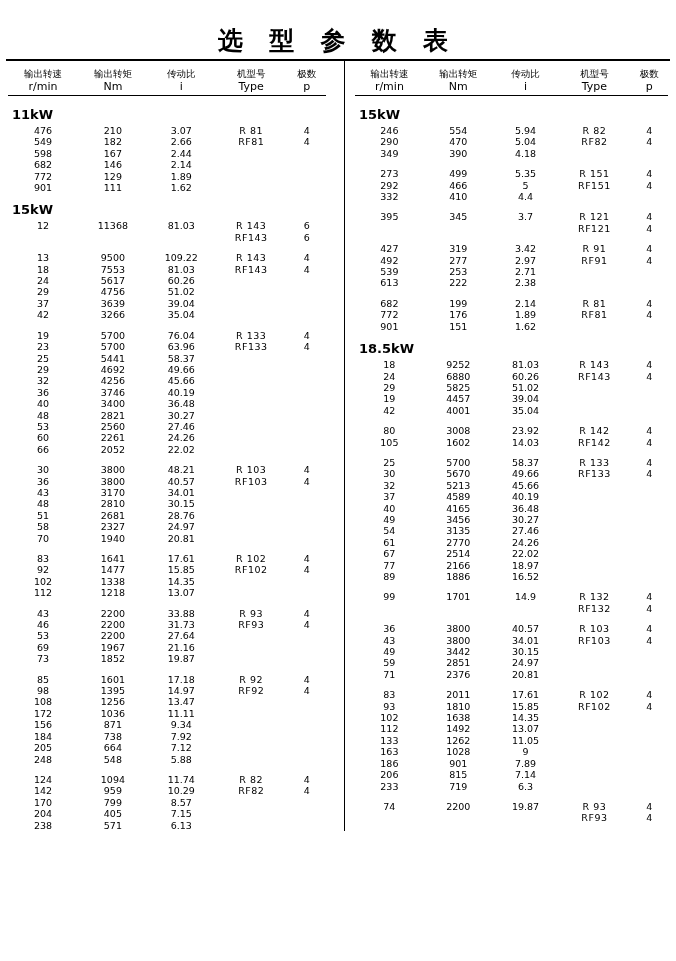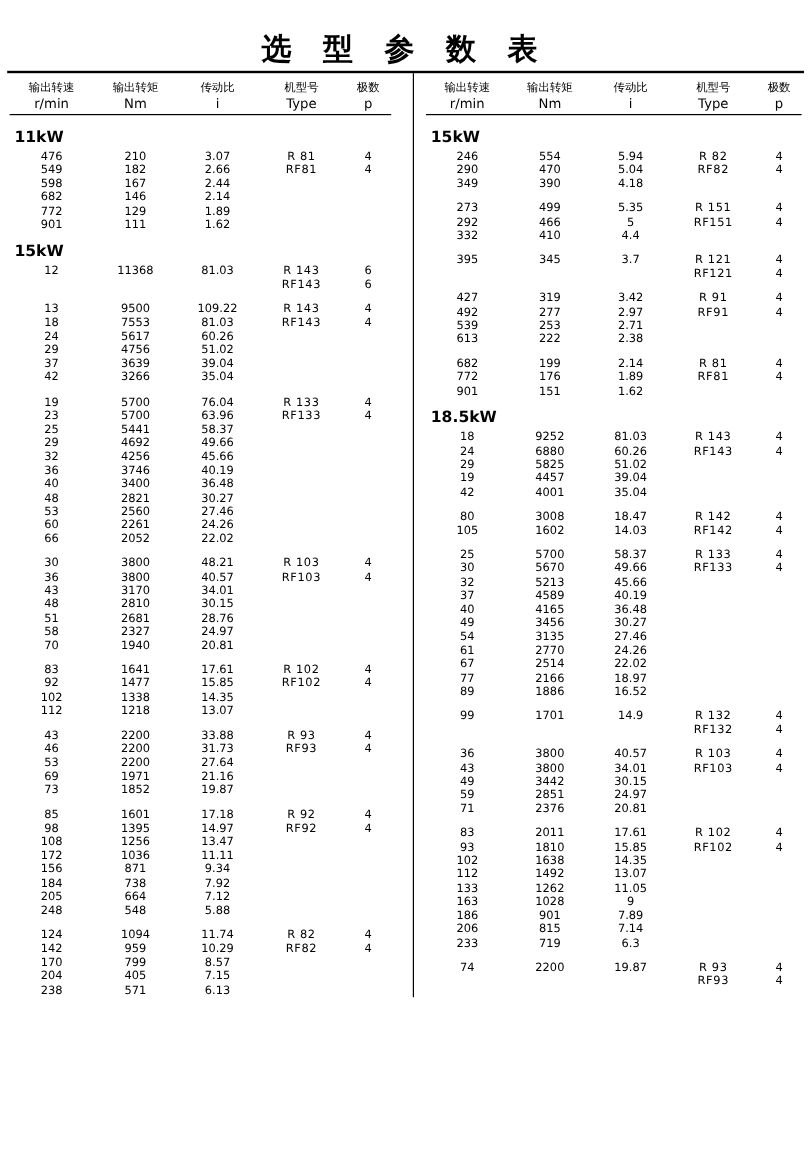--- a/index.html
+++ b/index.html
@@ -400,21 +400,21 @@
             </div>
             <div class="row">
               <div class="c1">53</div>
               <div class="c2">2200</div>
               <div class="c3">27.64</div>
               <div class="c4">&nbsp;</div>
               <div class="c5">&nbsp;</div>
             </div>
             <div class="row">
               <div class="c1">69</div>
-              <div class="c2">1971</div>
+              <div class="c2">1967</div>
               <div class="c3">21.16</div>
               <div class="c4">&nbsp;</div>
               <div class="c5">&nbsp;</div>
             </div>
             <div class="row">
               <div class="c1">73</div>
               <div class="c2">1852</div>
               <div class="c3">19.87</div>
               <div class="c4">&nbsp;</div>
               <div class="c5">&nbsp;</div>
@@ -701,21 +701,21 @@
               <div class="c3">35.04</div>
               <div class="c4">&nbsp;</div>
               <div class="c5">&nbsp;</div>
             </div>
           </div>
           <div class="gap"></div>
           <div>
             <div class="row">
               <div class="c1">80</div>
               <div class="c2">3008</div>
-              <div class="c3">18.47</div>
+              <div class="c3">23.92</div>
               <div class="c4">R 142</div>
               <div class="c5">4</div>
             </div>
             <div class="row">
               <div class="c1">105</div>
               <div class="c2">1602</div>
               <div class="c3">14.03</div>
               <div class="c4">RF142</div>
               <div class="c5">4</div>
             </div>

